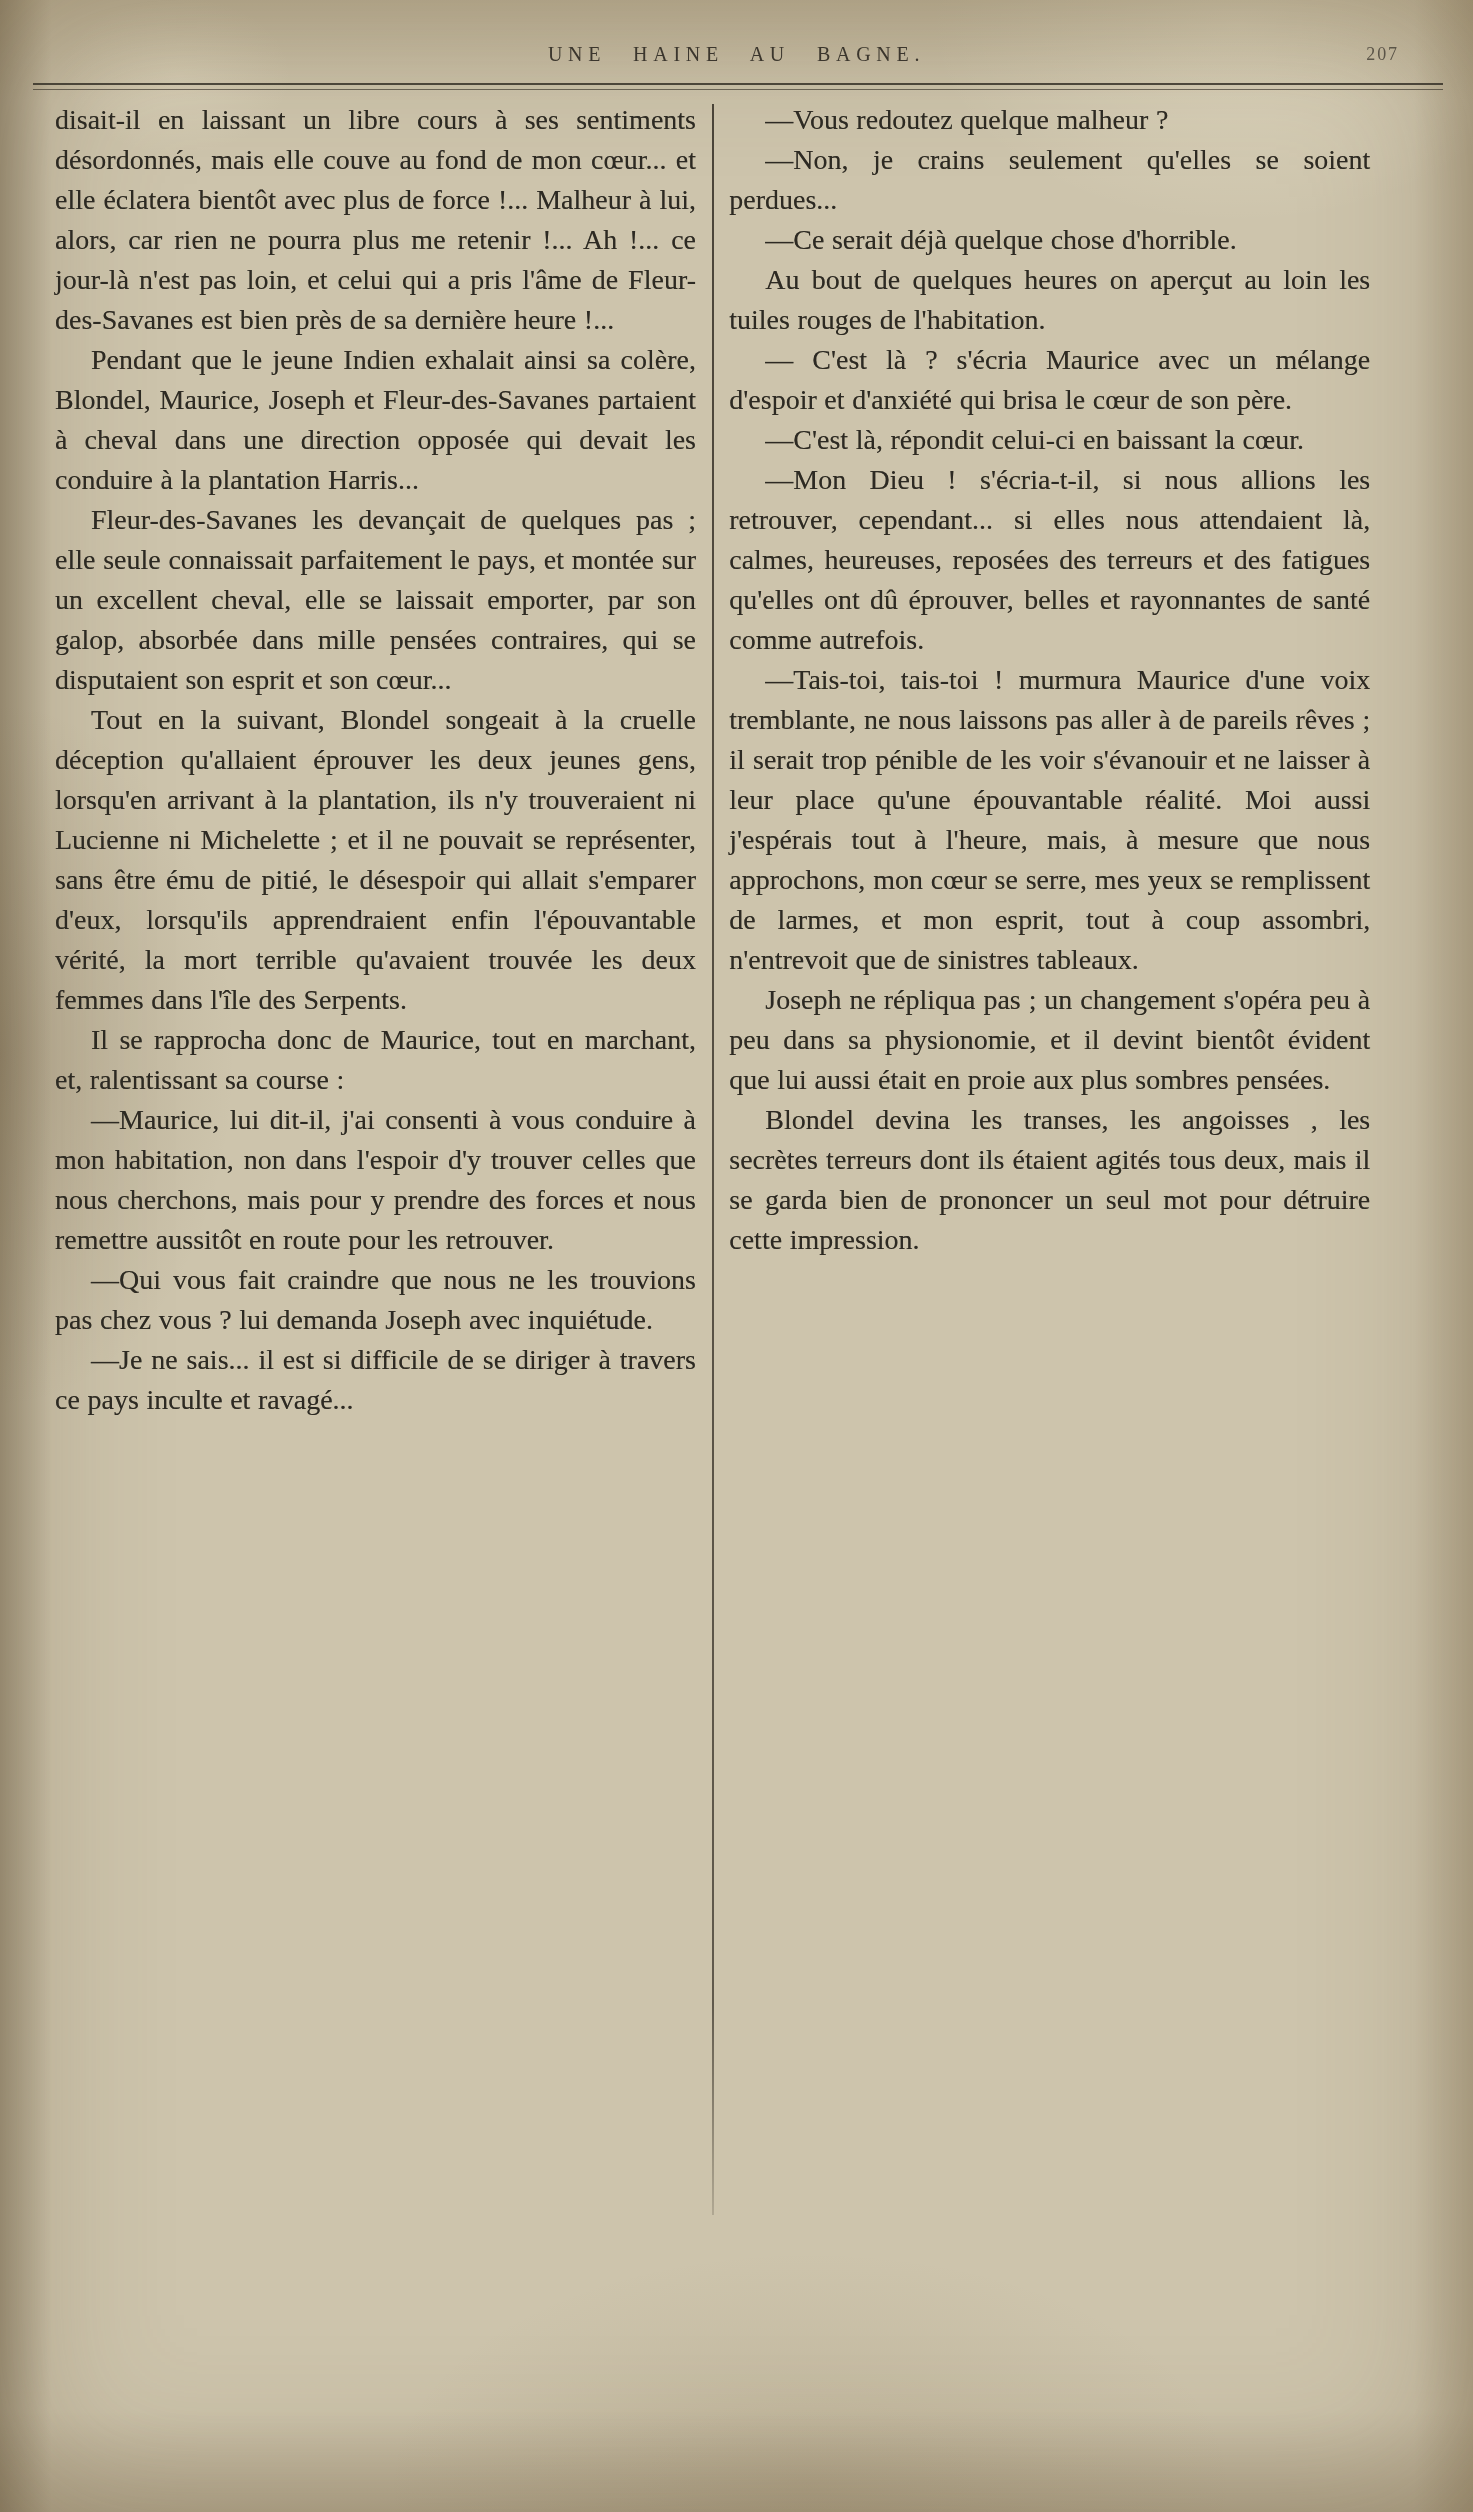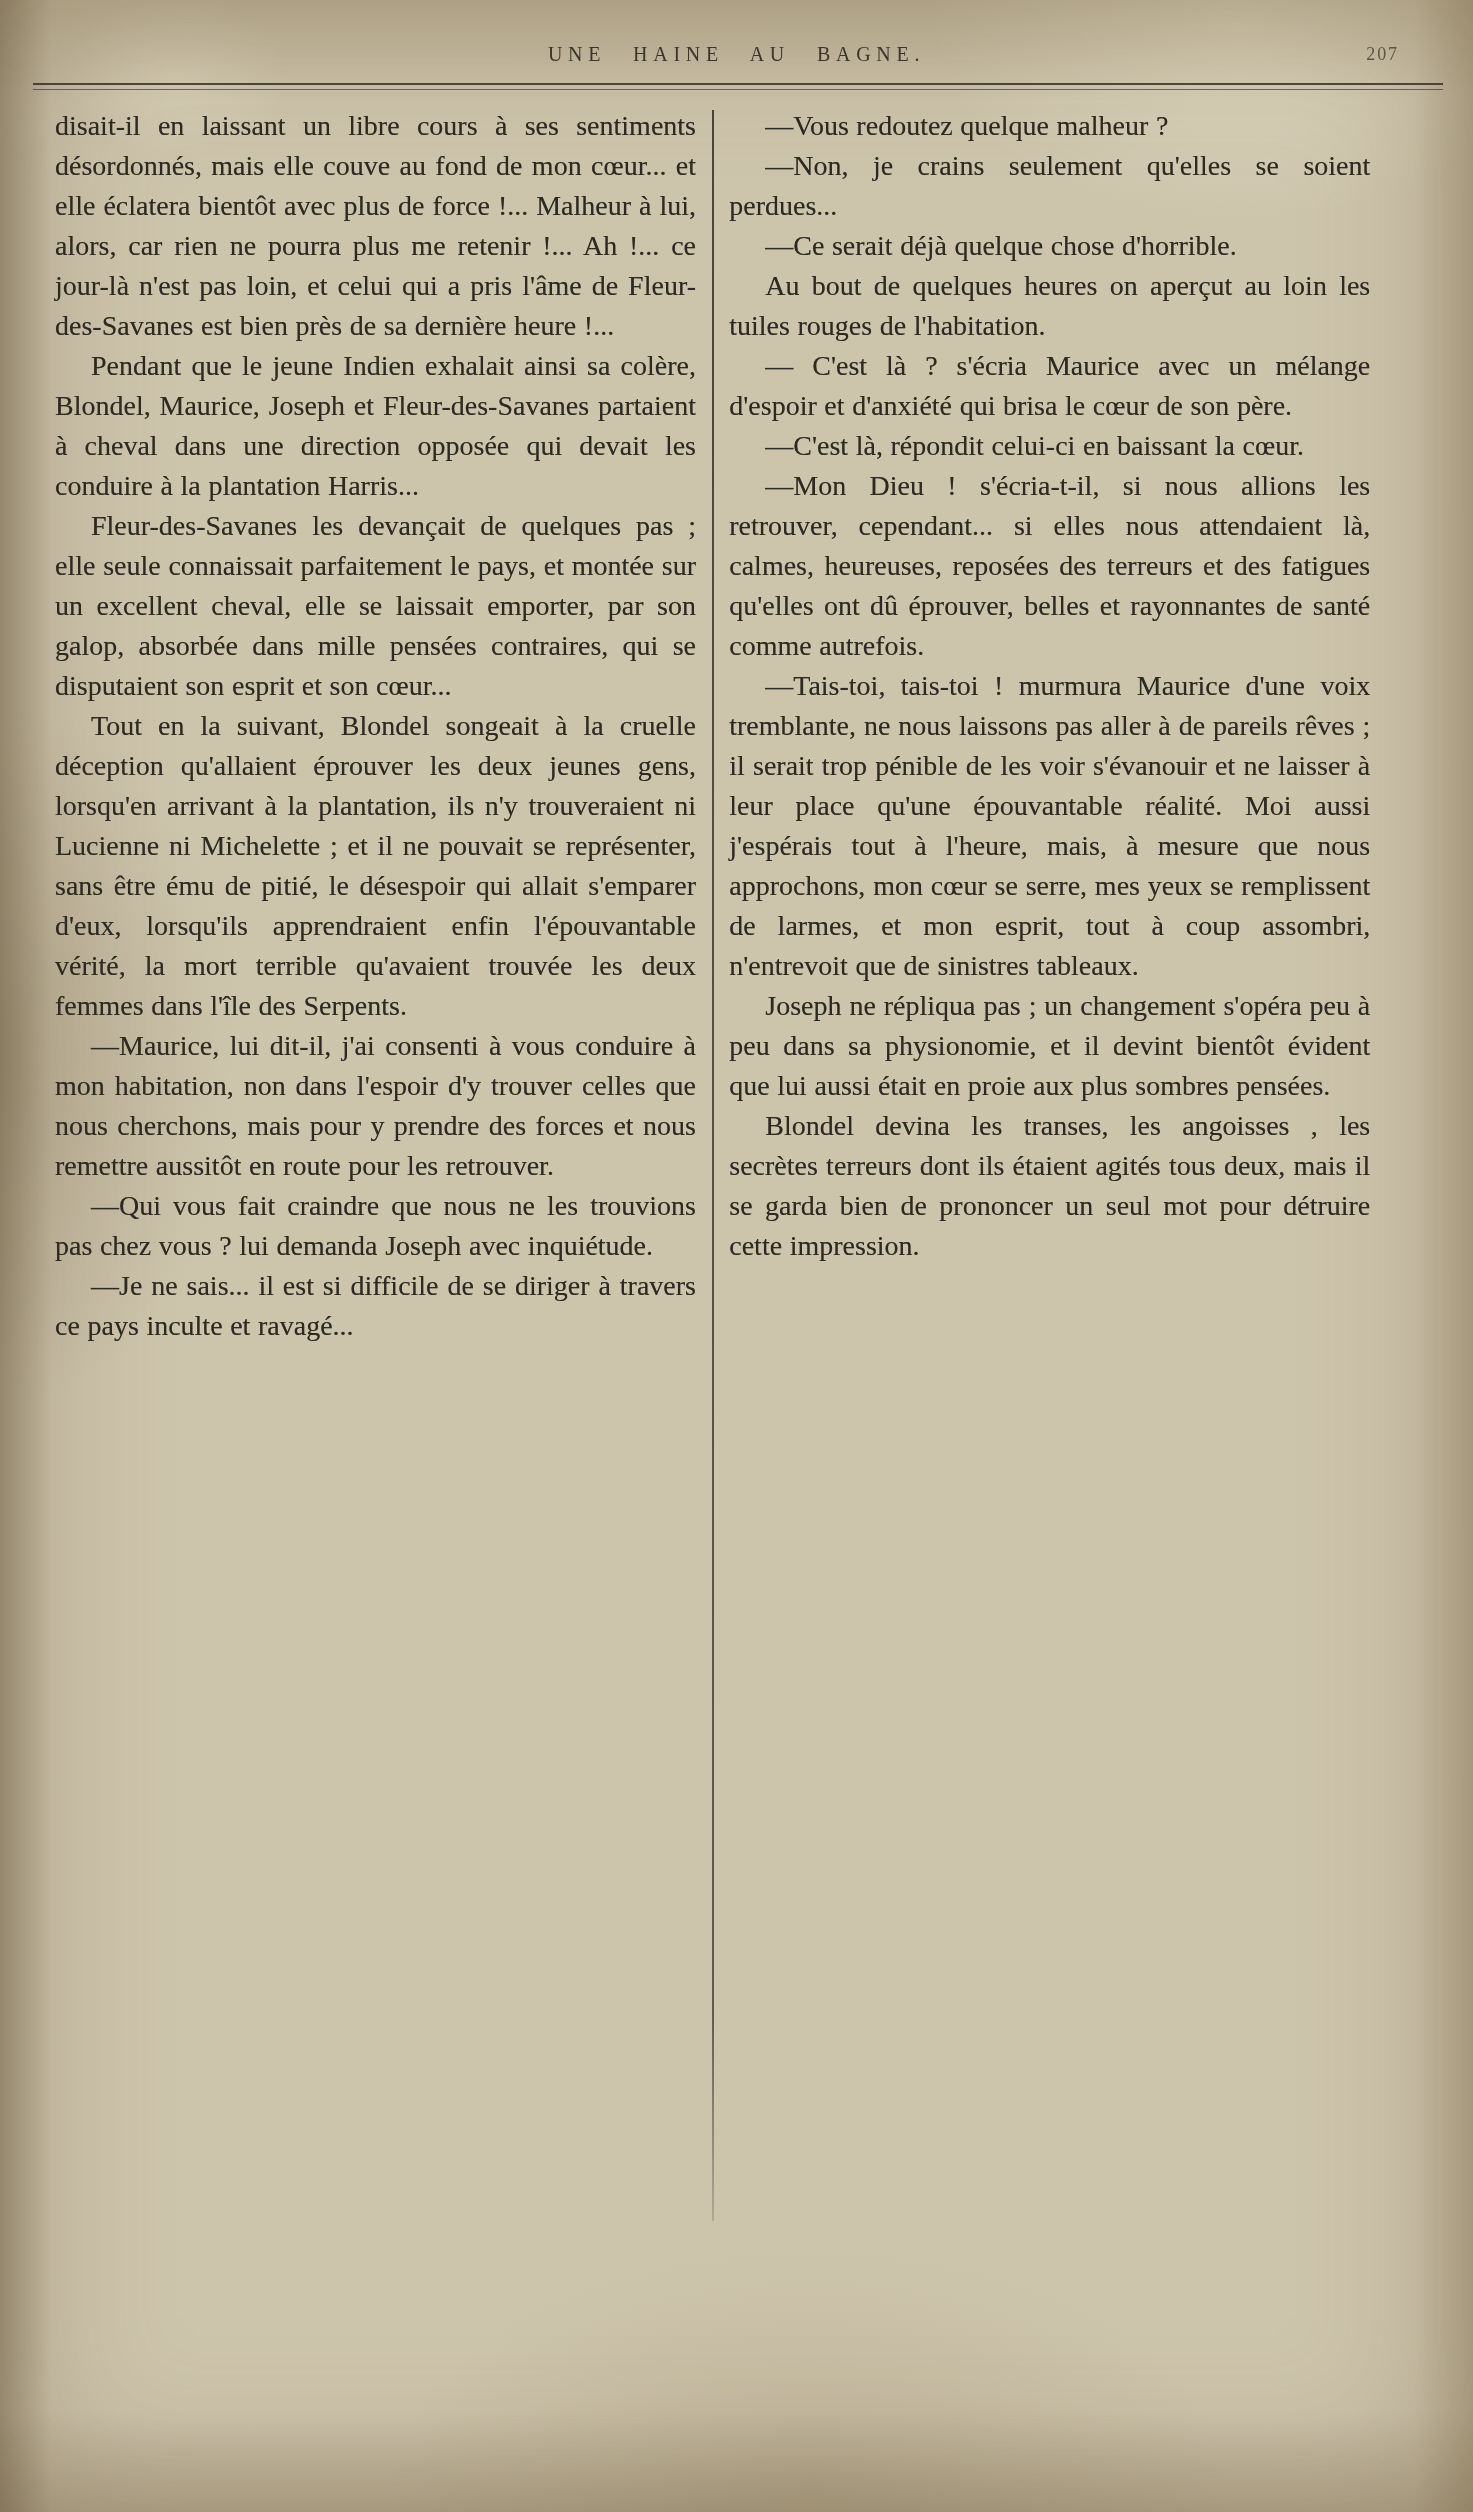--- a/index.html
+++ b/index.html
@@ -55,21 +55,21 @@
     position: absolute;
     top: 83px;
     left: 33px;
     right: 30px;
     height: 3.8px;
     border-top: 2.5px solid rgba(55,50,40,0.85);
     border-bottom: 1.3px solid rgba(55,50,40,0.65);
   }
   .columns {
     position: absolute;
-    top: 106px;
+    top: 100px;
     left: 55px;
     right: 55px;
     display: flex;
     align-items: flex-start;
   }
   .column {
     width: 641px;
     flex: 0 0 auto;
   }
   .col-divider {
@@ -101,20 +101,21 @@
   </div>
 
   <div class="head-rule"></div>
 
   <div class="columns">
     <div class="column">
         <p class="para noindent">disait-il en laissant un libre cours à ses sentiments désordonnés, mais elle couve au fond de mon cœur... et elle éclatera bientôt avec plus de force !... Malheur à lui, alors, car rien ne pourra plus me retenir !... Ah !... ce jour-là n'est pas loin, et celui qui a pris l'âme de Fleur-des-Savanes est bien près de sa dernière heure !...</p>
         <p class="para">Pendant que le jeune Indien exhalait ainsi sa colère, Blondel, Maurice, Joseph et Fleur-des-Savanes partaient à cheval dans une direction opposée qui devait les conduire à la plantation Harris...</p>
         <p class="para">Fleur-des-Savanes les devançait de quelques pas ; elle seule connaissait parfaitement le pays, et montée sur un excellent cheval, elle se laissait emporter, par son galop, absorbée dans mille pensées contraires, qui se disputaient son esprit et son cœur...</p>
         <p class="para">Tout en la suivant, Blondel songeait à la cruelle déception qu'allaient éprouver les deux jeunes gens, lorsqu'en arrivant à la plantation, ils n'y trouveraient ni Lucienne ni Michelette ; et il ne pouvait se représenter, sans être ému de pitié, le désespoir qui allait s'emparer d'eux, lorsqu'ils apprendraient enfin l'épouvantable vérité, la mort terrible qu'avaient trouvée les deux femmes dans l'île des Serpents.</p>
+        <p class="para">Il se rapprocha donc de Maurice, tout en marchant, et, ralentissant sa course :</p>
         <p class="para">—Maurice, lui dit-il, j'ai consenti à vous conduire à mon habitation, non dans l'espoir d'y trouver celles que nous cherchons, mais pour y prendre des forces et nous remettre aussitôt en route pour les retrouver.</p>
         <p class="para">—Qui vous fait craindre que nous ne les trouvions pas chez vous ? lui demanda Joseph avec inquiétude.</p>
         <p class="para">—Je ne sais... il est si difficile de se diriger à travers ce pays inculte et ravagé...</p>
       </div>
     <div class="col-divider"></div>
     <div class="column">
         <p class="para">—Vous redoutez quelque malheur ?</p>
         <p class="para">—Non, je crains seulement qu'elles se soient perdues...</p>
         <p class="para">—Ce serait déjà quelque chose d'horrible.</p>
         <p class="para">Au bout de quelques heures on aperçut au loin les tuiles rouges de l'habitation.</p>

